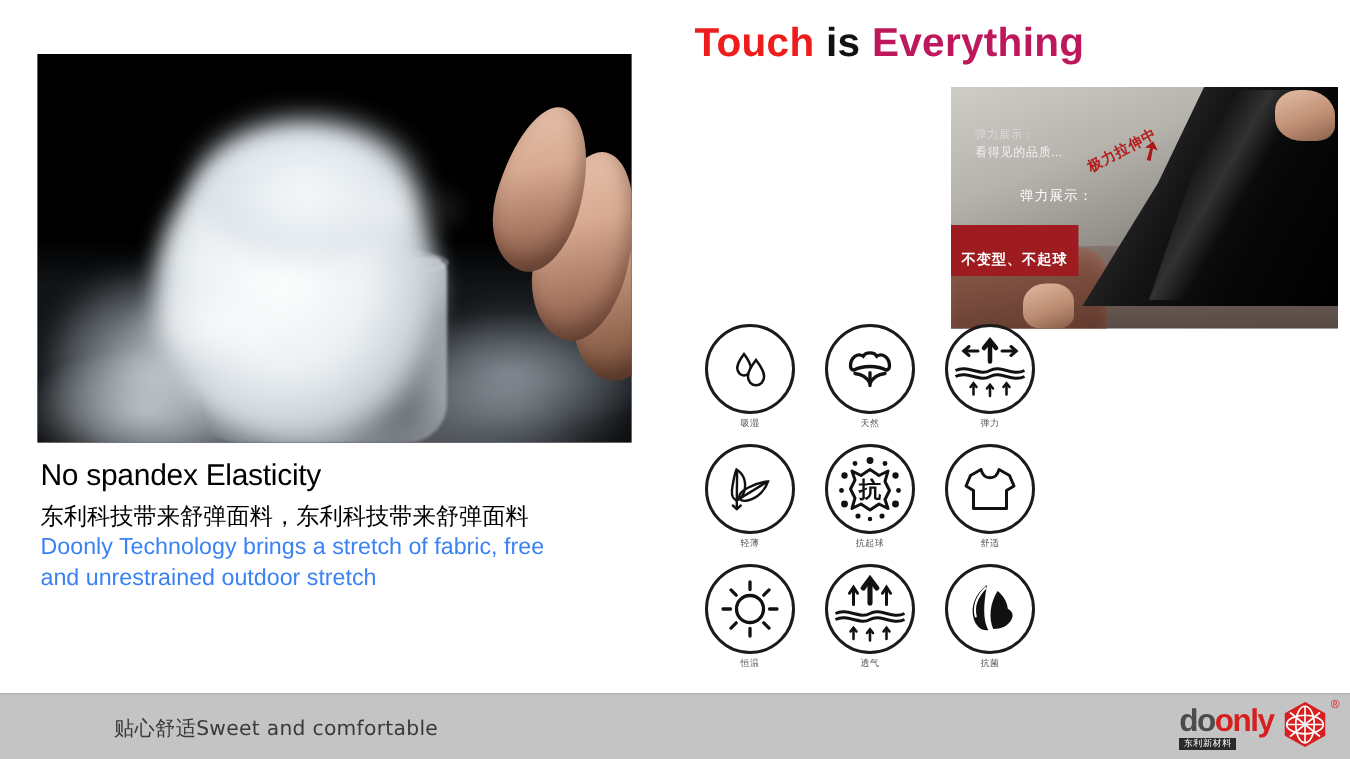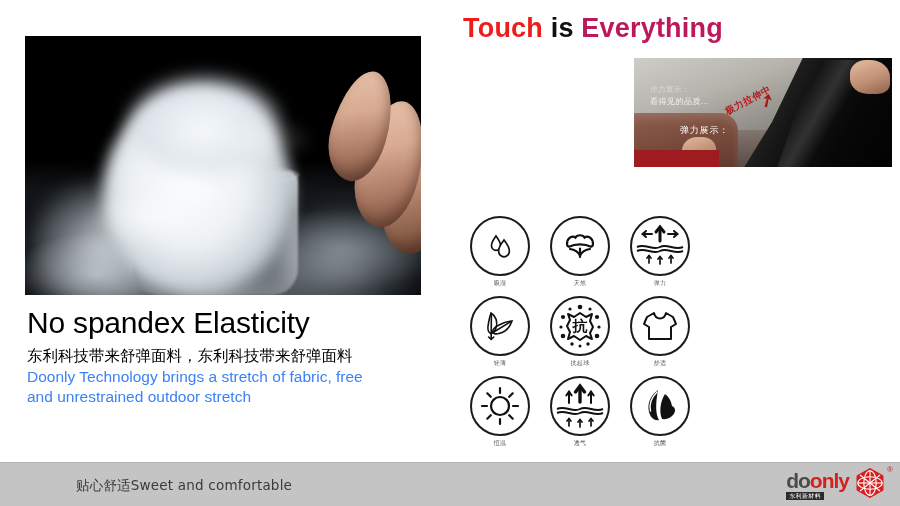--- a/index.html
+++ b/index.html
@@ -102,21 +102,21 @@
   }
 
   
   #caption-block {
     position: absolute;
     left: 27px;
     top: 306px;
     width: 420px;
   }
   #headline {
-    font-size: 30px;
+    font-size: 20px;
     font-weight: 400;
     color: #000;
     letter-spacing: -0.2px;
     line-height: 1.12;
     margin: 0 0 6px 0;
     font-family: "Liberation Sans", sans-serif;
   }
   .sub-cn {
     font-size: 15.5px;
     color: #000;
@@ -146,21 +146,21 @@
   #slide-title .w1 { color: #ef1c1c; }
   #slide-title .w2 { color: #111111; }
   #slide-title .w3 { color: #be185d; text-align: center; }
 
   
   #stretch-photo {
     position: absolute;
     left: 634px;
     top: 58px;
     width: 258px;
-    height: 109px;
+    height: 161px;
     overflow: hidden;
     background: linear-gradient(160deg,#cfcdc8 0%, #b6b3ad 30%, #8e8b86 58%, #706d68 100%);
   }
   .sp-floor {
     position: absolute;
     left: 0; bottom: 0; width: 100%; height: 34%;
     background: linear-gradient(180deg, rgba(120,100,92,.55) 0%, rgba(86,70,64,.9) 100%);
   }
   .sp-bucket {
     position: absolute;

